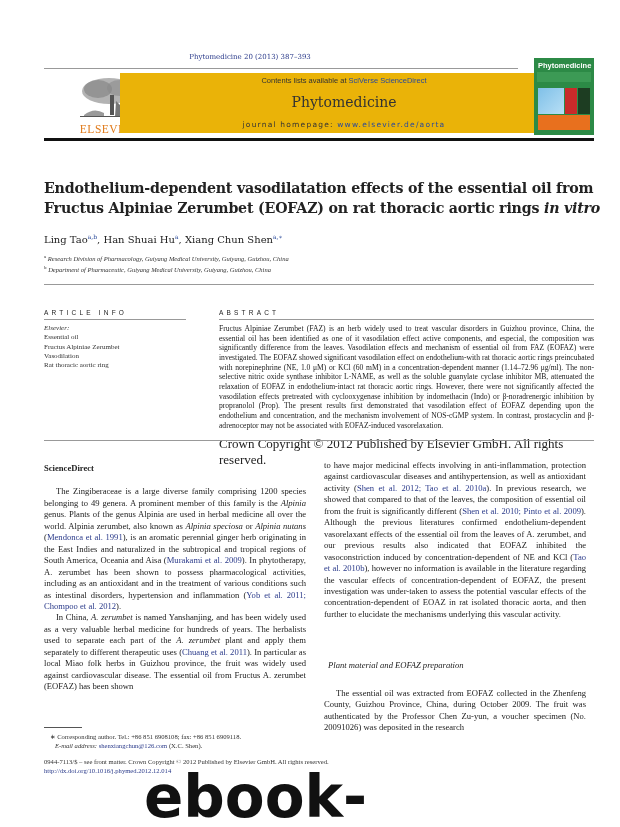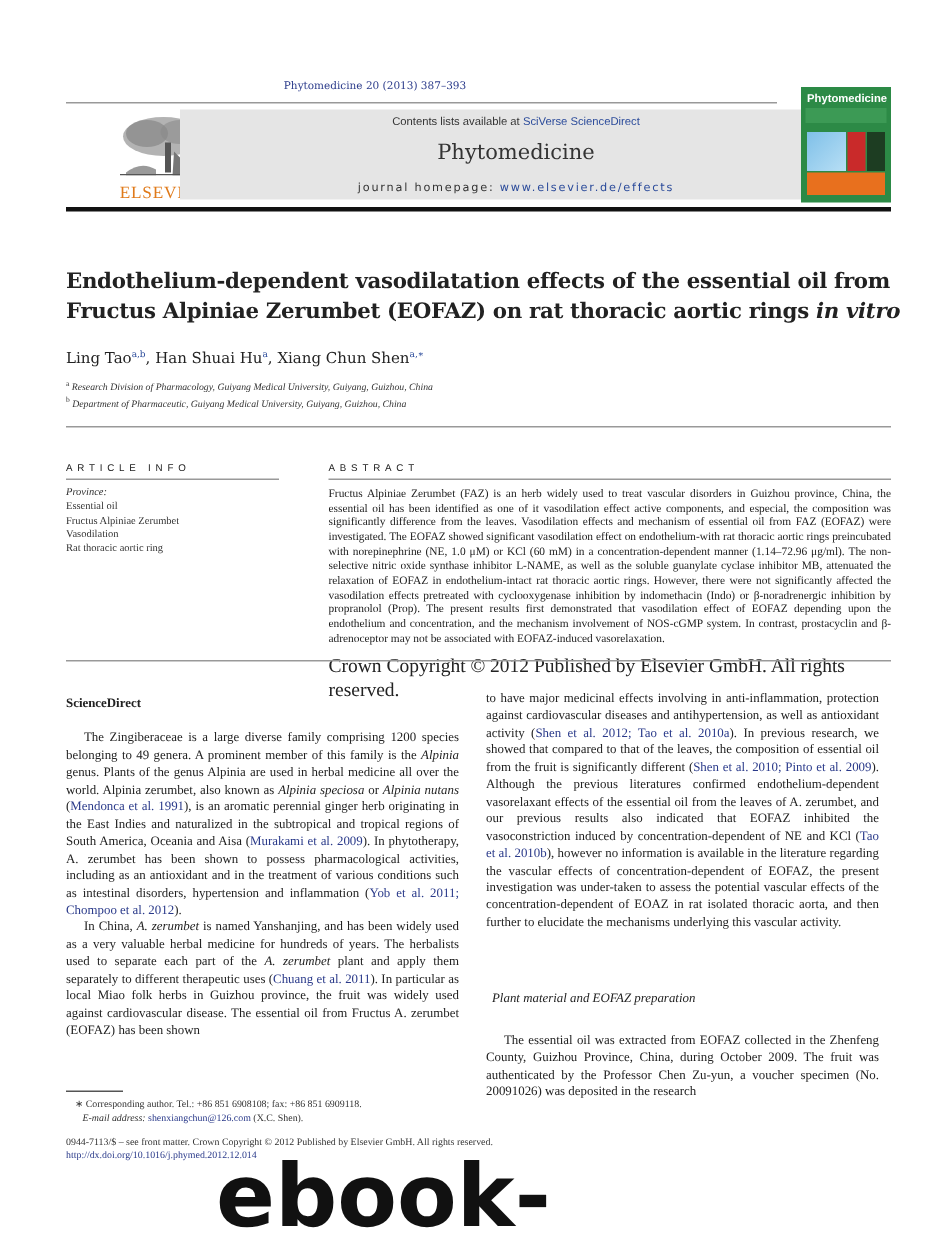--- a/index.html
+++ b/index.html
@@ -6,21 +6,21 @@
   html, body { width: 620px; height: 827px; background: #ffffff; overflow: hidden; }
   body { position: relative; font-family: "DejaVu Serif", serif; color: #222; }
   a, .link { color: #2a3a8a; text-decoration: none; }
 
   .journal-ref { position: absolute; top: 53px; left: 0; width: 500px; text-align: center; font-size: 7px; color: #444; }
 
   .masthead { position: absolute; top: 68px; left: 44px; width: 474px; height: 65px; border-top: 1px solid #999; }
   .elsevier-logo { position: absolute; left: 0; top: 6px; width: 66px; height: 60px; margin-left: 32px; }
   .elsevier-tree { position: absolute; left: 4px; top: 2px; width: 58px; height: 40px; }
   .elsevier-word { position: absolute; left: 0; bottom: 0; width: 66px; text-align: center; font-family: "Liberation Serif", serif; font-size: 11.5px; color: #e07a1a; letter-spacing: 0.5px; }
-  .masthead-center { position: absolute; left: 76px; top: 4px; width: 448px; height: 60px; background: #e5e5e5; text-align: center; }
+  .masthead-center { position: absolute; left: 76px; top: 4px; width: 448px; height: 60px; background: #eab308; text-align: center; }
   .contents-line { margin-top: 3px; font-family: "Liberation Sans", sans-serif; font-size: 7.5px; color: #333; }
   .contents-line .sd { color: #2a4a9a; }
   .journal-name { margin-top: 9px; font-family: "DejaVu Serif", serif; font-size: 14px; color: #333; }
   .homepage { margin-top: 10px; font-family: "DejaVu Sans", sans-serif; font-size: 7.5px; letter-spacing: 1.2px; color: #333; }
   .homepage .url { color: #2a4a9a; }
   .cover { position: absolute; left: 534px; top: 58px; width: 60px; height: 77px; background: #2c8a46; overflow: hidden; }
   .cover-title { position: absolute; left: 4px; top: 3px; font-family: "Liberation Sans", sans-serif; font-weight: bold; font-size: 7.5px; color: #fff; }
   .cover-band1 { position: absolute; left: 3px; top: 14px; width: 54px; height: 10px; background: #3c9a55; }
   .cover-img1 { position: absolute; left: 4px; top: 30px; width: 26px; height: 26px; background: linear-gradient(135deg,#7fc0e8,#b8dff5); }
   .cover-img2 { position: absolute; left: 31px; top: 30px; width: 12px; height: 26px; background: #c92a2a; }
@@ -79,21 +79,21 @@
       <line x1="0" y1="39.5" x2="58" y2="39.5" stroke="#555" stroke-width="1"></line>
     </svg>
     <div class="elsevier-word">ELSEVIER</div>
   </div>
   <div class="masthead-center">
     <div class="contents-line">
       <span>Contents lists available at </span><span class="sd">SciVerse ScienceDirect</span>
     </div>
     <div class="journal-name">Phytomedicine</div>
     <div class="homepage">
-      <span>journal homepage: </span><span class="url">www.elsevier.de/effects</span>
+      <span>journal homepage: </span><span class="url">www.elsevier.de/aorta</span>
     </div>
   </div>
 </div>
 <div class="cover">
   <div class="cover-title">Phytomedicine</div>
   <div class="cover-band1"></div>
   <div class="cover-img1"></div>
   <div class="cover-img2"></div>
   <div class="cover-img3"></div>
   <div class="cover-img4"></div>
@@ -112,21 +112,21 @@
 </div>
 
 <div class="header-rule"></div>
 
 <div class="section-cap" style="left:44px">ARTICLE INFO</div>
 <div class="section-cap" style="left:219px">ABSTRACT</div>
 <div class="info-rule"></div>
 <div class="abs-rule"></div>
 
 <div class="keywords">
-  <div class="klabel">Province:</div>
+  <div class="klabel">Elsevier:</div>
   <div>Essential oil</div>
   <div>Fructus Alpiniae Zerumbet</div>
   <div>Vasodilation</div>
   <div>Rat thoracic aortic ring</div>
 </div>
 
 <div class="abstract">Fructus Alpiniae Zerumbet (FAZ) is an herb widely used to treat vascular disorders in Guizhou province, China, the essential oil has been identified as one of it vasodilation effect active components, and especial, the composition was significantly difference from the leaves. Vasodilation effects and mechanism of essential oil from FAZ (EOFAZ) were investigated. The EOFAZ showed significant vasodilation effect on endothelium-with rat thoracic aortic rings preincubated with norepinephrine (NE, 1.0 μM) or KCl (60 mM) in a concentration-dependent manner (1.14–72.96 μg/ml). The non-selective nitric oxide synthase inhibitor L-NAME, as well as the soluble guanylate cyclase inhibitor MB, attenuated the relaxation of EOFAZ in endothelium-intact rat thoracic aortic rings. However, there were not significantly affected the vasodilation effects pretreated with cyclooxygenase inhibition by indomethacin (Indo) or β-noradrenergic inhibition by propranolol (Prop). The present results first demonstrated that vasodilation effect of EOFAZ depending upon the endothelium and concentration, and the mechanism involvement of NOS-cGMP system. In contrast, prostacyclin and β-adrenoceptor may not be associated with EOFAZ-induced vasorelaxation.</div>
 <div class="copyright">Crown Copyright © 2012 Published by Elsevier GmbH. All rights reserved.</div>
 <div class="abs-bottom-rule"></div>
 

